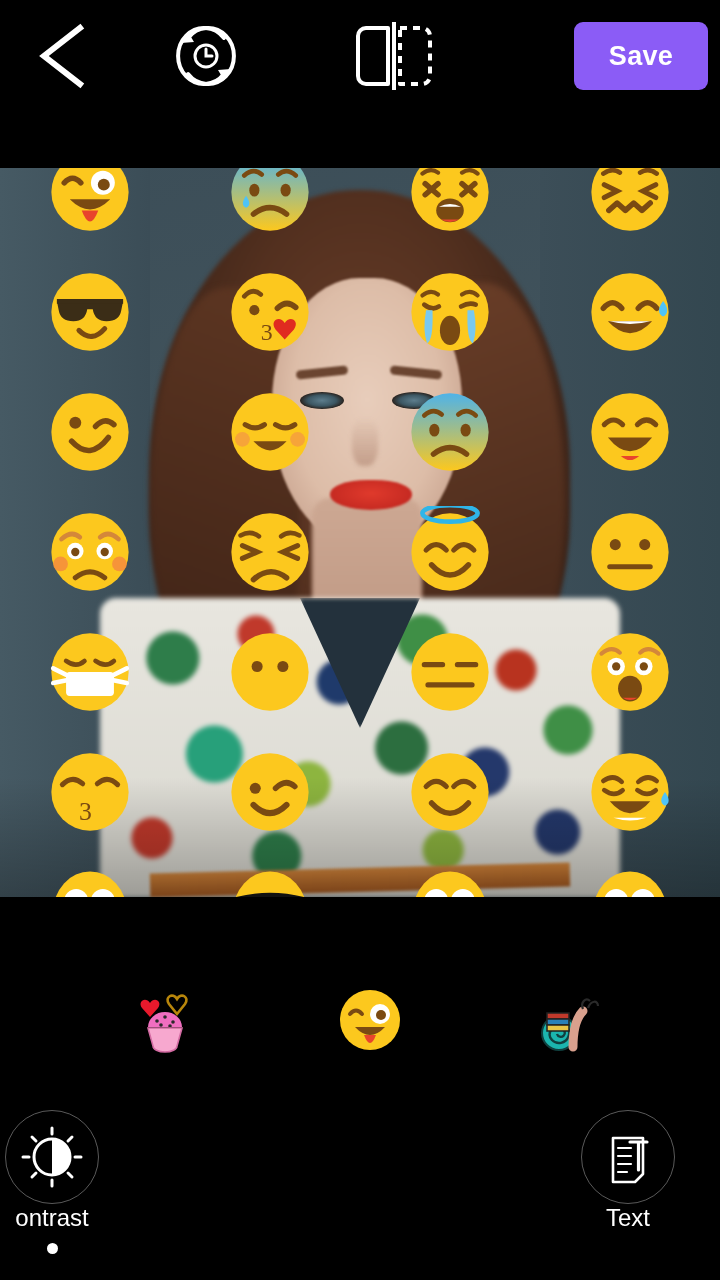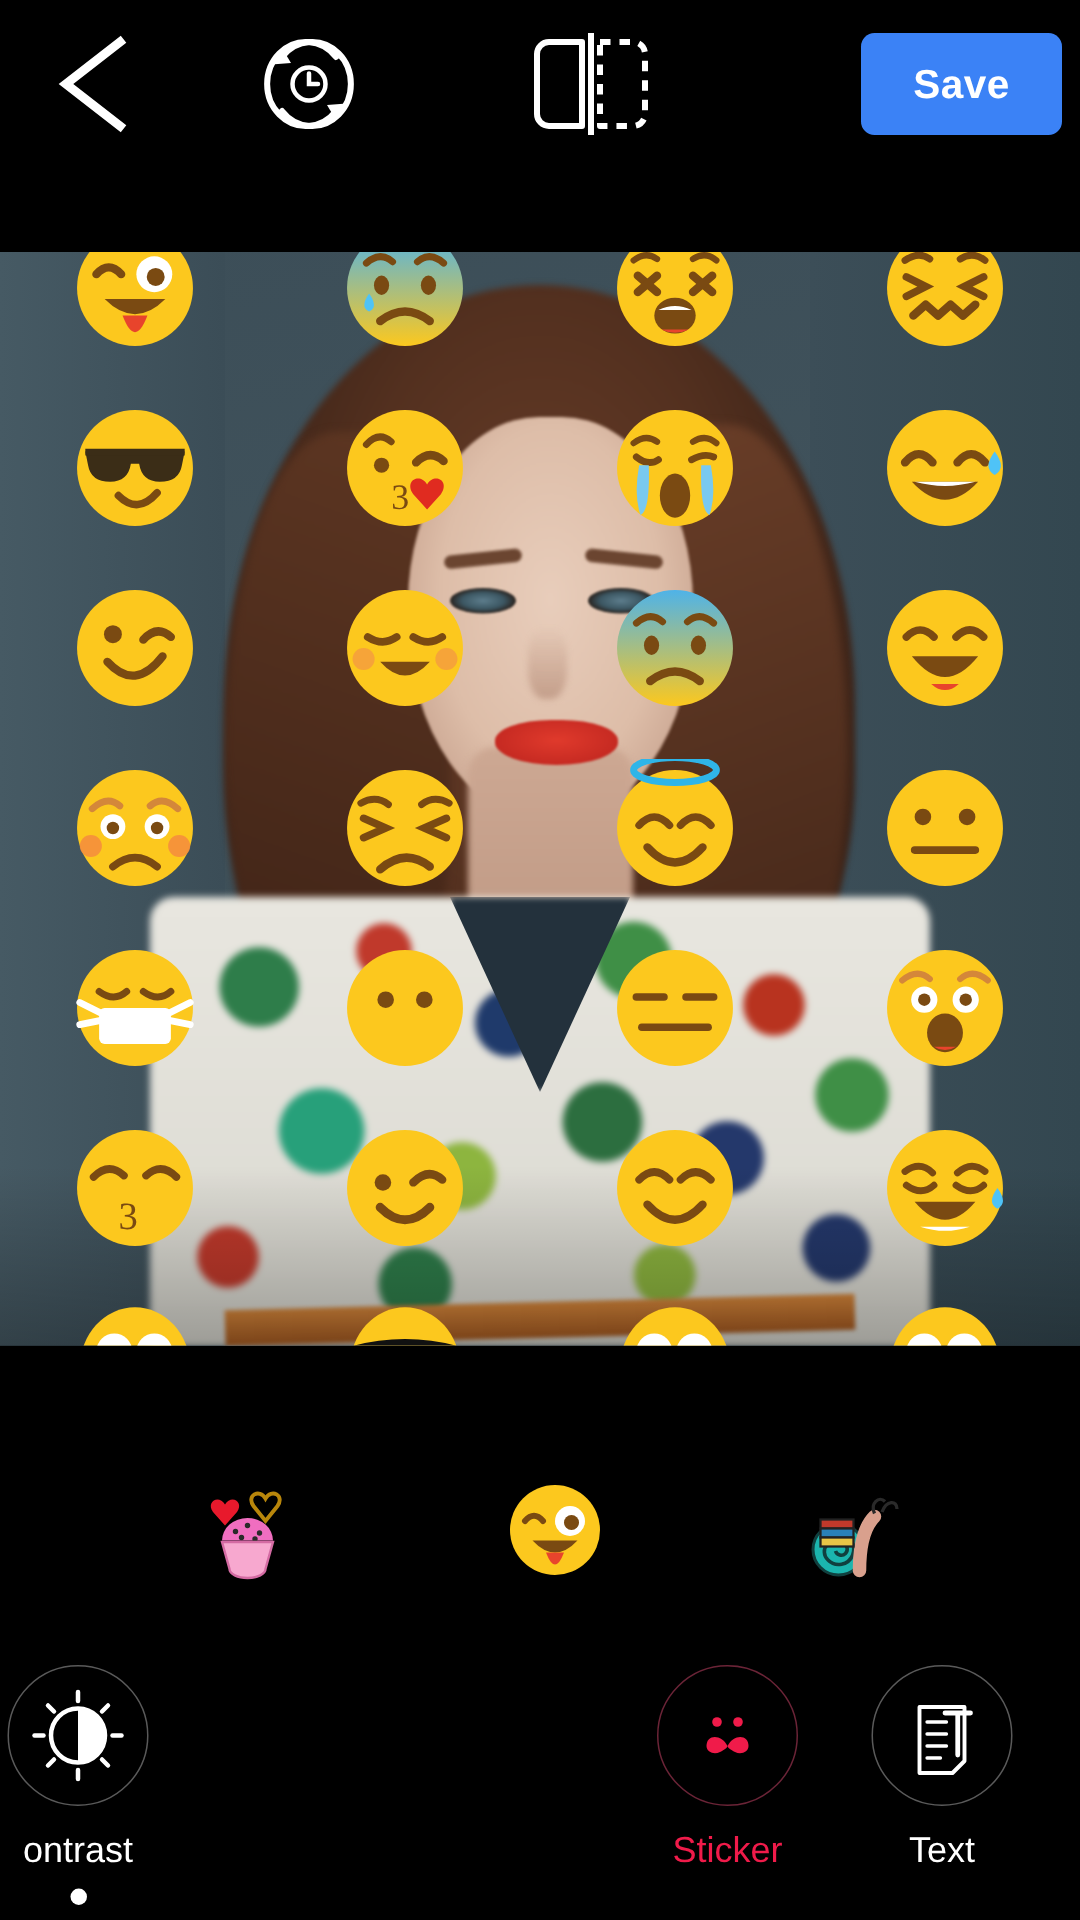--- a/index.html
+++ b/index.html
@@ -8,21 +8,21 @@
 
   #app { position:relative; width:720px; height:1280px; background:#000; }
 
   
   .topbar { position:absolute; top:0; left:0; width:720px; height:112px; background:#000; }
   .tb-back { position:absolute; left:30px; top:20px; width:70px; height:72px; cursor:pointer; }
   .tb-undo { position:absolute; left:168px; top:18px; width:76px; height:76px; cursor:pointer; }
   .tb-mirror { position:absolute; left:352px; top:20px; width:84px; height:72px; cursor:pointer; }
   .save-btn {
     position:absolute; right:12px; top:22px; width:134px; height:68px;
-    background:#3b82f6; border-radius:9px; border:none;
+    background:#8b5cf6; border-radius:9px; border:none;
     color:#fff; font-size:27px; font-weight:bold; letter-spacing:.3px;
     display:flex; align-items:center; justify-content:center; cursor:pointer;
     font-family:"Liberation Sans", sans-serif;
   }
 
   
   .canvas { position:absolute; left:0; top:168px; width:720px; height:729px; overflow:hidden; background:#3d4f57; }
   .photo { position:absolute; inset:0; }
 
   
@@ -97,21 +97,21 @@
          align-items:center; justify-content:center; cursor:pointer; }
   .cat svg { width:74px; height:74px; }
 
   
   .toolbar { position:absolute; left:0; top:1090px; width:720px; height:190px; background:#000; }
   .tool { position:absolute; top:20px; width:160px; display:flex; flex-direction:column;
           align-items:center; cursor:pointer; }
   .tool-circle { width:94px; height:94px; border-radius:50%; border:1.4px solid #5a5a5a;
                  display:flex; align-items:center; justify-content:center; }
   .tool-circle svg { width:62px; height:62px; }
-  .tool-label { margin-top:16px; font-size:24px; color:#fff; white-space:nowrap; }
+  .tool-label { font-size:24px; color:#fff; white-space:nowrap; }
   .tool.active .tool-circle { border-color:#6b2437; }
   .tool.active .tool-label { color:#f01b4a; }
   .tool-dot { width:11px; height:11px; border-radius:50%; background:#fff; margin-top:11px; }
 </style>
 </head>
 <body>
 
 <div id="app">
 
   <div class="topbar">
@@ -530,31 +530,20 @@
               <line x1="47" y1="15" x2="51" y2="11"></line>
           </g>
         </svg>
       </div>
       <div class="tool-label">ontrast</div>
       <div class="tool-dot"></div>
     </div>
 
 
 
-    <div class="tool active" style="left:405px">
-      <div class="tool-circle">
-        <svg viewBox="0 0 62 62">
-          <circle cx="24" cy="22" r="3.2" fill="#f01b4a"></circle>
-            <circle cx="38" cy="22" r="3.2" fill="#f01b4a"></circle>
-          <path d="M31,38 c-4,-8 -14,-8 -14,0 c0,4 5,6 9,4 c3,-1.5 5,-3 5,-4z" fill="#f01b4a"></path>
-          <path d="M31,38 c4,-8 14,-8 14,0 c0,4 -5,6 -9,4 c-3,-1.5 -5,-3 -5,-4z" fill="#f01b4a"></path>
-        </svg>
-      </div>
-      <div class="tool-label">Sticker</div>
-    </div>
 
     <div class="tool" style="left:548px">
       <div class="tool-circle">
         <svg viewBox="0 0 62 62">
           <path d="M16,12 L46,12 L46,48 L38,56 L16,56 Z" fill="none" stroke="#fff" stroke-width="2.6" stroke-linejoin="round"></path>
           <g stroke="#fff" stroke-width="2.2" stroke-linecap="round">
             <line x1="21" y1="22" x2="34" y2="22"></line>
               <line x1="21" y1="30" x2="34" y2="30"></line>
             <line x1="21" y1="38" x2="34" y2="38"></line>
               <line x1="21" y1="46" x2="30" y2="46"></line>

